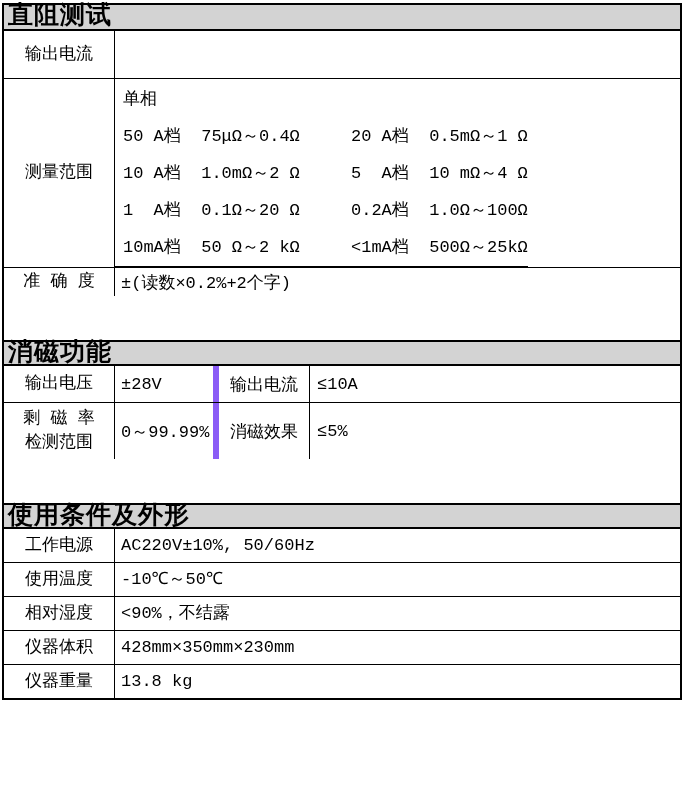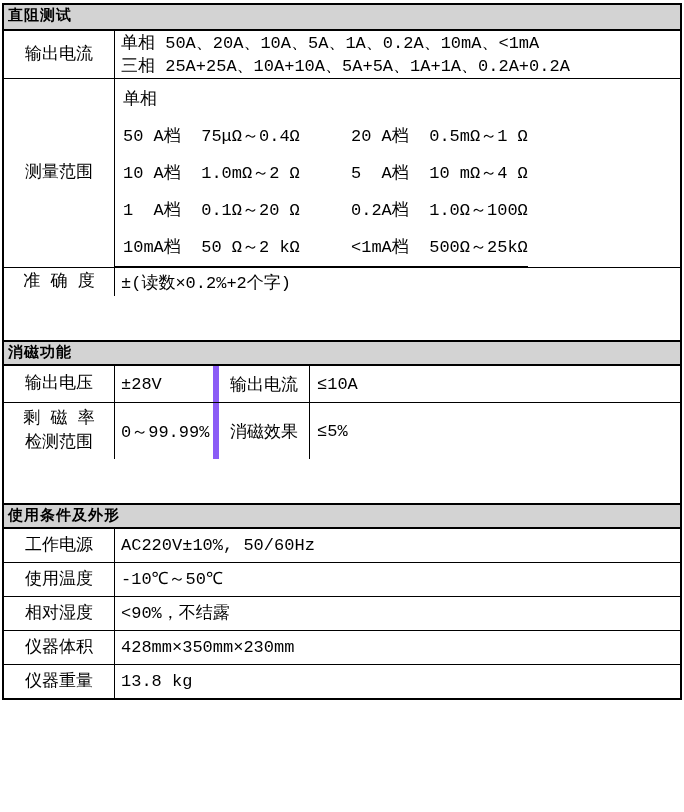--- a/index.html
+++ b/index.html
@@ -2,21 +2,21 @@
 <html><head>
 <meta charset="utf-8">
 <style>
   html,body{margin:0;padding:0;background:#ffffff;}
   body{width:684px;height:812px;overflow:hidden;
        font-family:"Liberation Mono","DejaVu Sans Mono",monospace;
        color:#000;}
   .spec-table{box-sizing:border-box;width:680px;margin:3px 2px 0 2px;
               border:2px solid #000;font-size:17px;background:#fff;}
   .sec-header{box-sizing:border-box;background:#d3d3d3;font-weight:bold;
-              font-size:15px;height:26px;line-height:24px;padding:0 4px;
+              font-size:25px;height:26px;line-height:24px;padding:0 4px;
               border-bottom:2px solid #000;letter-spacing:1px;}
   .sec-header.mid{border-top:2px solid #000;margin-top:44px;}
   .row{display:flex;align-items:stretch;border-bottom:1px solid #000;}
   .row.pre-header,.row.last{border-bottom:none;}
   .lab{box-sizing:border-box;flex:0 0 111px;width:111px;
        border-right:1px solid #000;display:flex;flex-direction:column;
        align-items:center;justify-content:center;text-align:center;
        white-space:pre;line-height:24px;}
   .val{flex:1;display:flex;flex-direction:column;justify-content:center;
        padding:2px 4px 2px 6px;white-space:pre;}
@@ -44,24 +44,20 @@
 </style>
 </head>
 <body>
 
 <div class="spec-table">
 
   <div class="sec-header">直阻测试</div>
 
   <div class="row r-oc">
     <div class="lab">输出电流</div>
-    <div class="val">
-      <div>单相 50A、20A、10A、5A、1A、0.2A、10mA、&lt;1mA</div>
-      <div>三相 25A+25A、10A+10A、5A+5A、1A+1A、0.2A+0.2A</div>
-    </div>
   </div>
 
   <div class="row">
     <div class="lab">测量范围</div>
     <div class="measure-col">
 
       <div class="block block-single">
         <div class="bl-line">单相</div>
         <div class="bl-line">
           <span class="pair-l">50 A档  75μΩ～0.4Ω</span>

